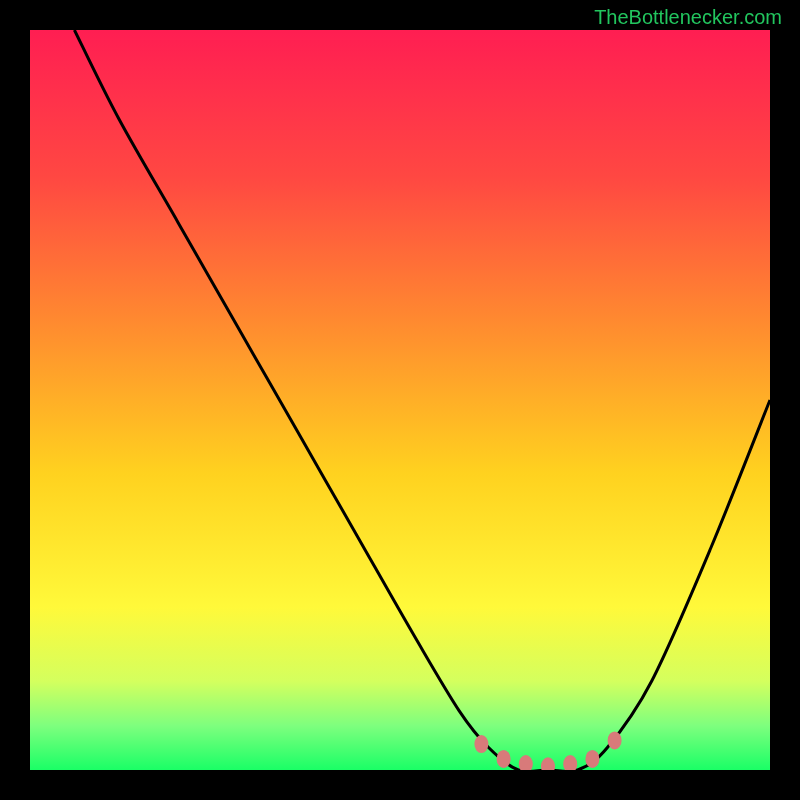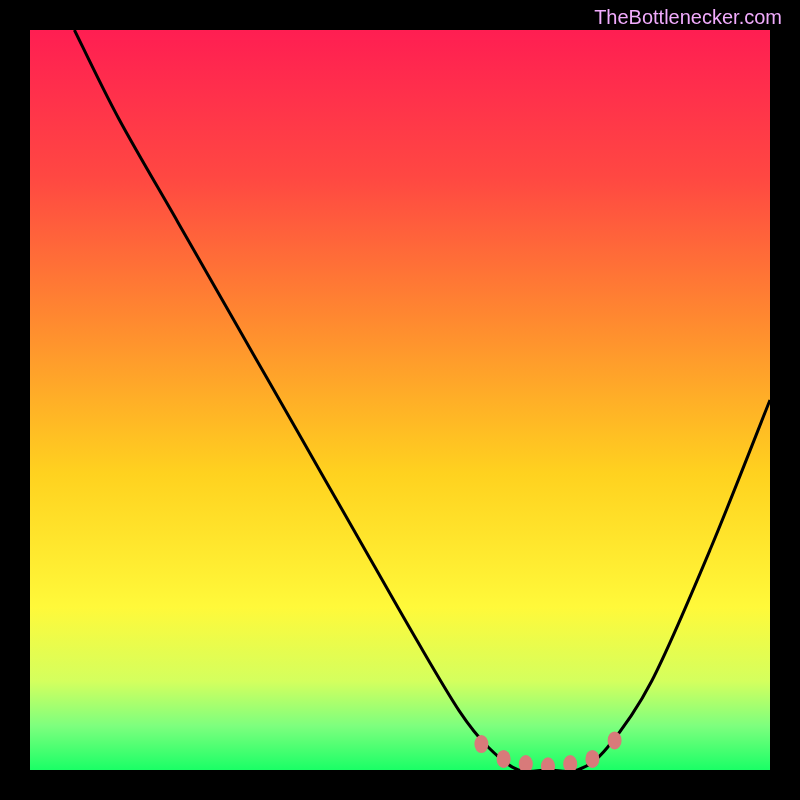--- a/index.html
+++ b/index.html
@@ -8,21 +8,21 @@
     width: 800px;
     height: 800px;
     background: #000;
     font-family: Arial, sans-serif;
     position: relative;
   }
   .watermark {
     position: absolute;
     top: 6px;
     right: 18px;
-    color: #f0abfc;
+    color: #22c55e;
     font-size: 20px;
     font-weight: 500;
     z-index: 10;
   }
   .chart-area {
     position: absolute;
     left: 30px;
     top: 30px;
     width: 740px;
     height: 740px;

